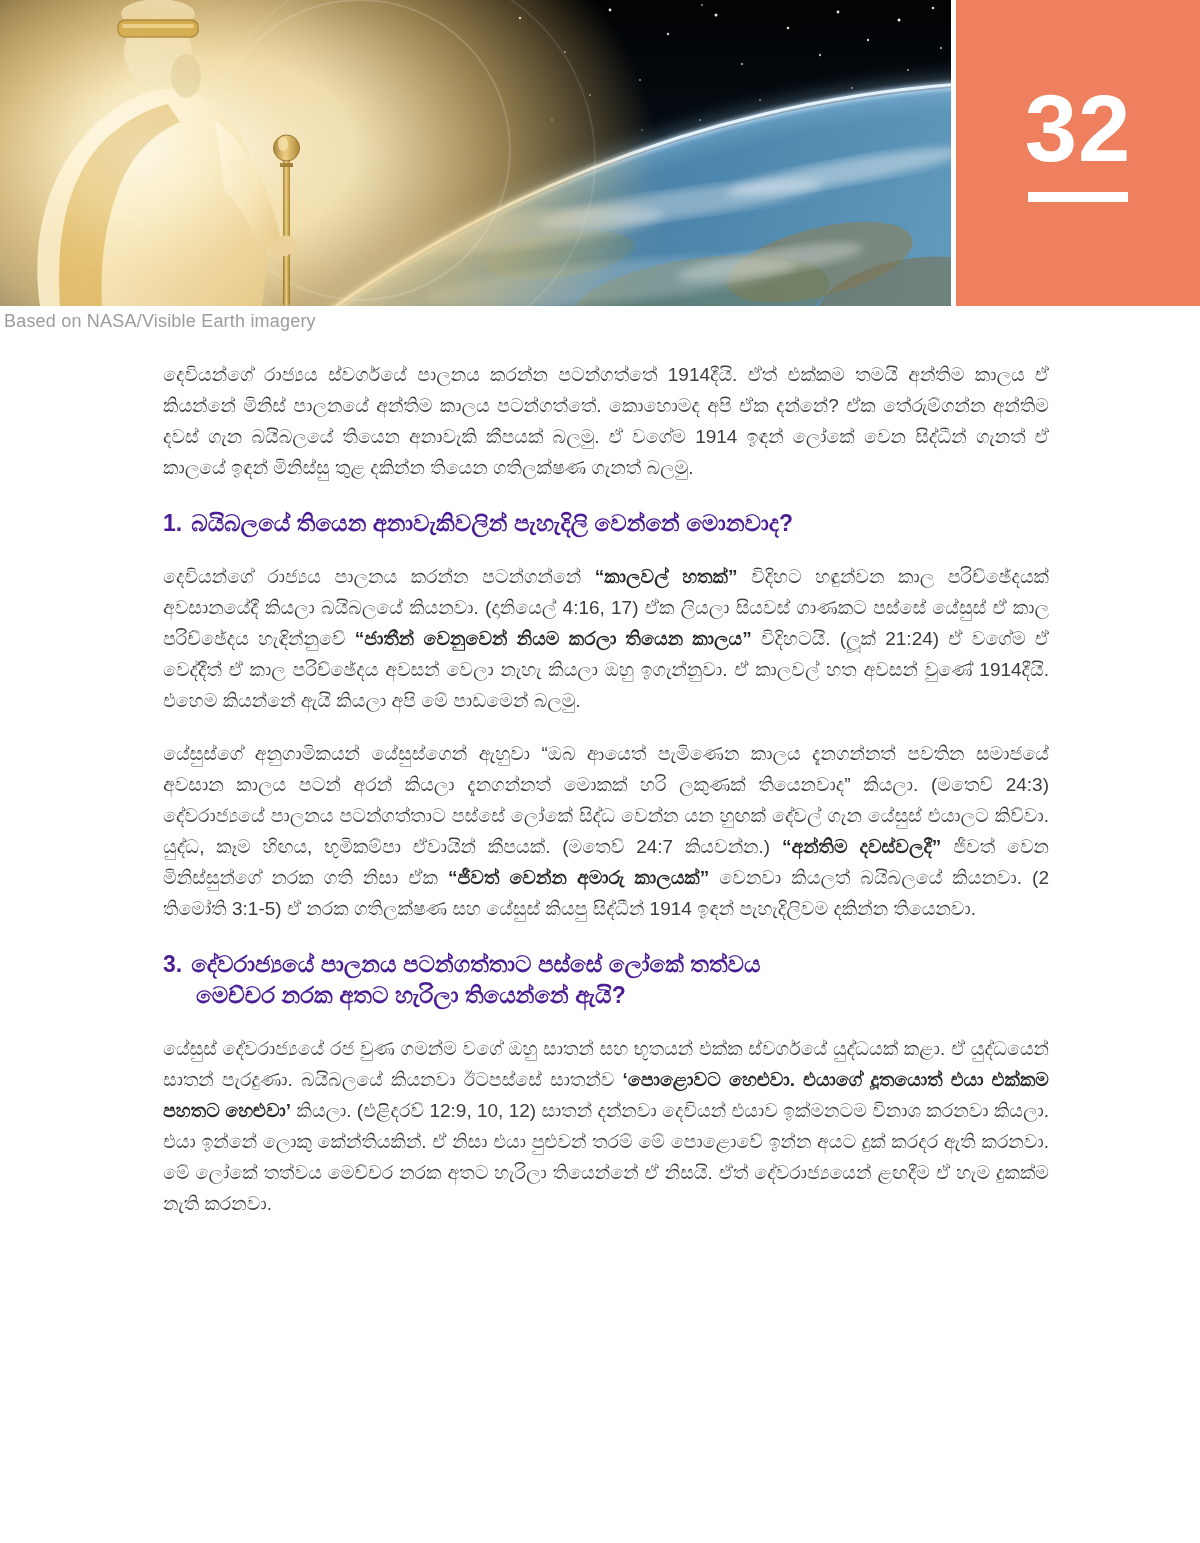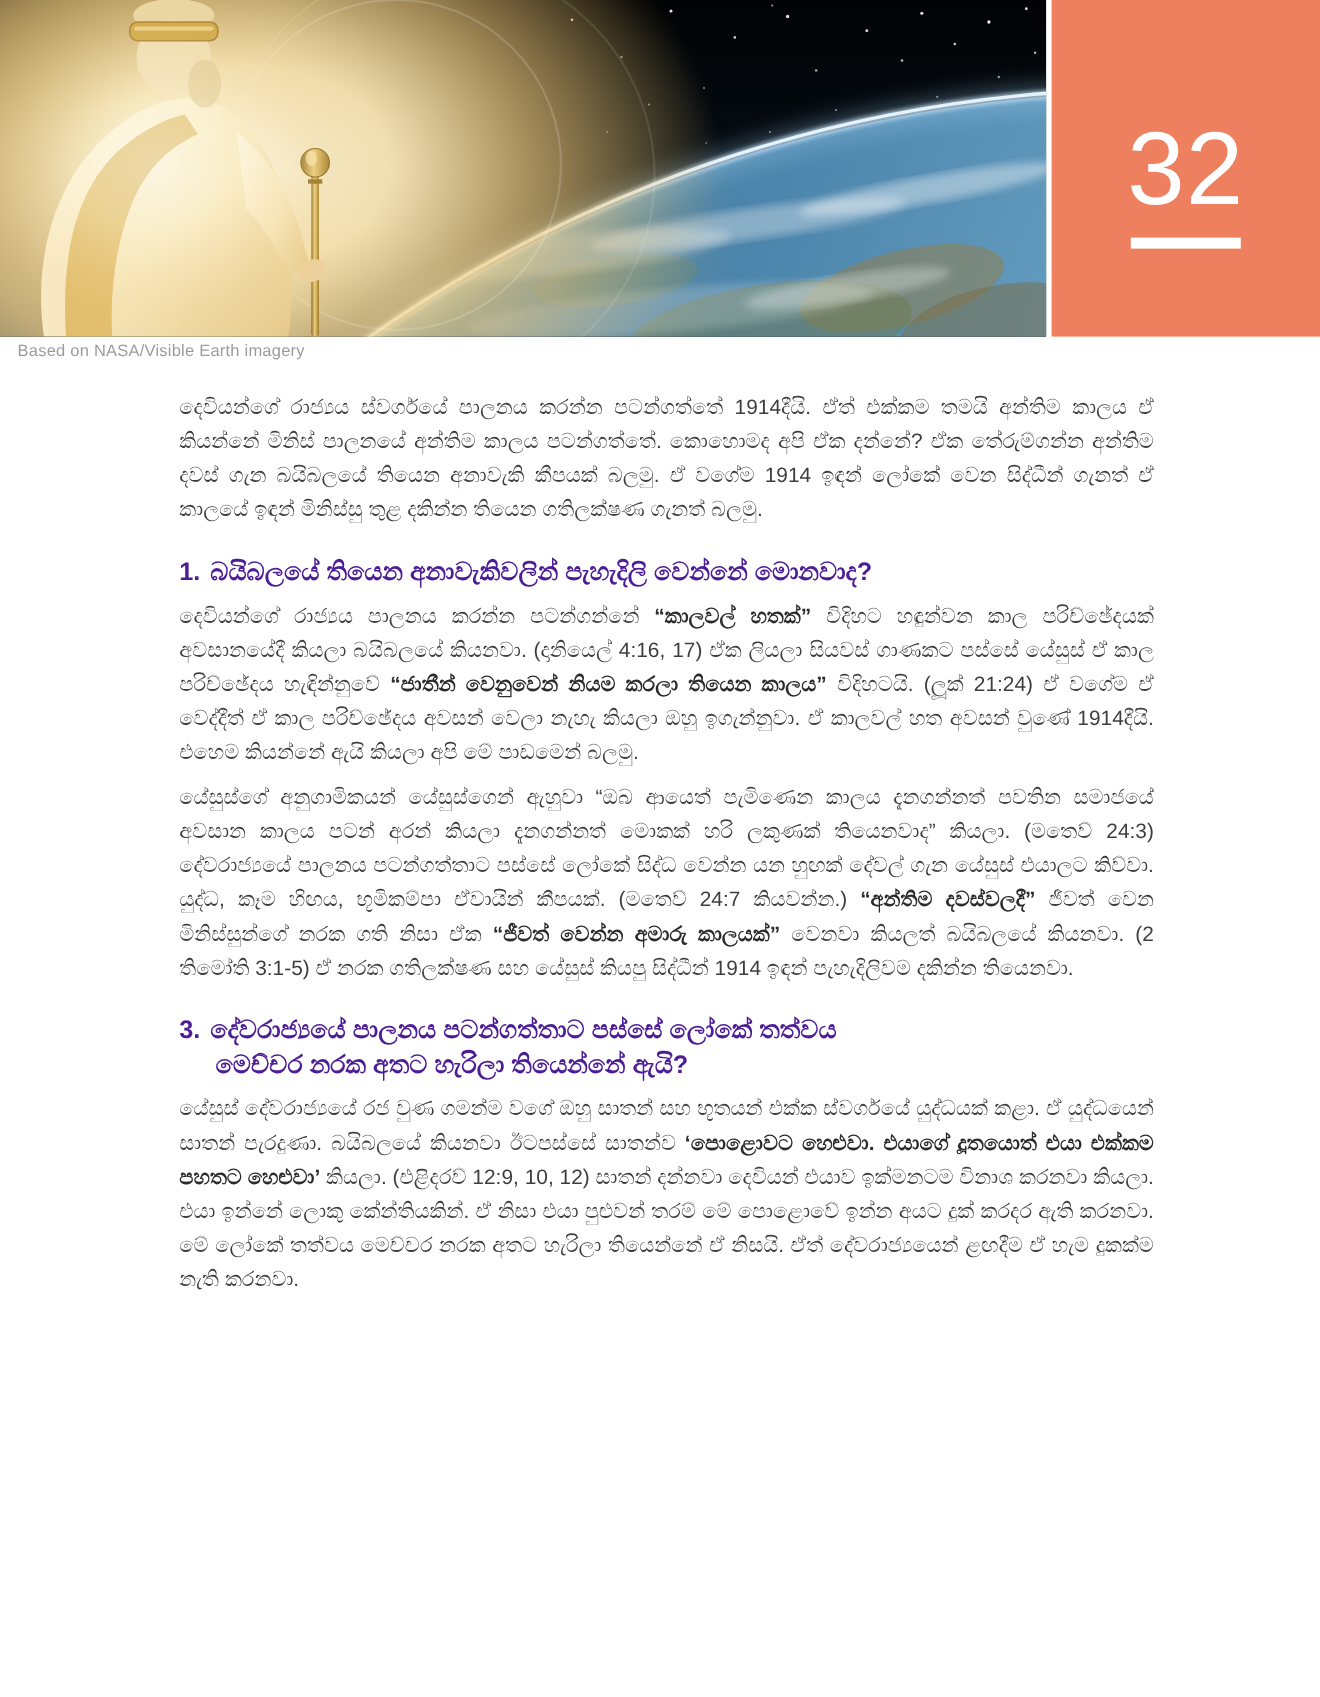--- a/index.html
+++ b/index.html
@@ -21,45 +21,45 @@
     overflow: hidden;
   }
   .photo svg { display: block; width: 951px; height: 306px; }
   .badge {
     position: absolute; top: 0; left: 956px;
     width: 244px; height: 306px;
     background: #EF805F;
     display: flex; flex-direction: column; align-items: center;
   }
   .badge-number {
-    margin-top: 106px;
+    margin-top: 82px;
     color: #ffffff;
     font-size: 94px; line-height: 1;
-    font-weight: 400; letter-spacing: 1px;
+    font-weight: 700; letter-spacing: 1px;
   }
   .badge-rule { width: 100px; height: 10px; background: #ffffff; margin-top: 16px; }
 
   .credit {
-    margin: 5px 0 0 16px;
-    font-size: 15px; color: #9c9c9c; letter-spacing: 0.2px;
+    margin: 5px 0 0 4px;
+    font-size: 18px; color: #9c9c9c; letter-spacing: 0.2px;
   }
 
   
   .content { margin-left: 163px; width: 886px; color: #3e3e3e; }
   .page-title {
     margin: 22px 0 0;
     font-size: 41px; line-height: 1.3;
     font-weight: 700; color: #161616;
   }
   .para {
     margin: 27px 0 0;
     font-size: 19px; line-height: 31px;
     text-align: justify;
   }
-  .para.tight { margin-top: 10px; }
+  .para.tight { margin-top: 22px; }
   .para .b { font-weight: 700; color: #2b2b2b; }
   .question {
     margin: 25px 0 0;
     font-size: 23px; line-height: 31px;
     font-weight: 700; color: #4c1d95;
     padding-left: 33px; text-indent: -33px;
   }
   .q-num { margin-right: 9px; }
 </style>
 </head>

